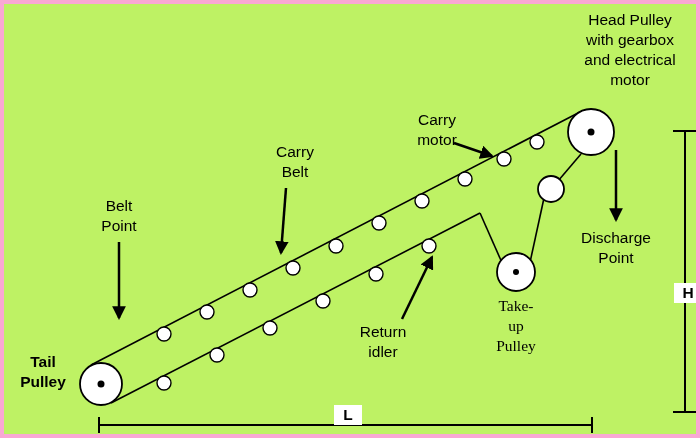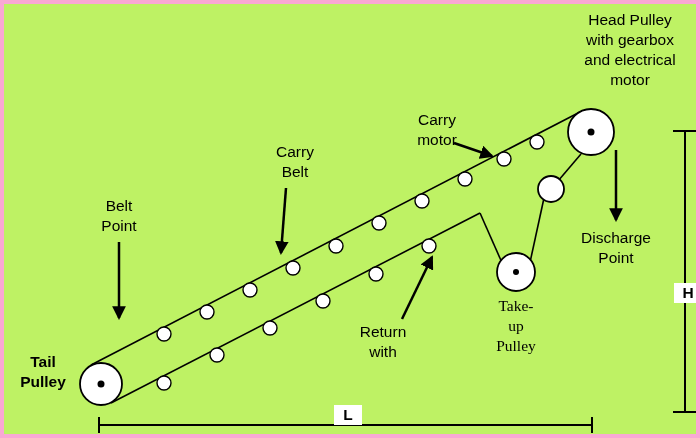--- a/index.html
+++ b/index.html
@@ -116,21 +116,21 @@
 Point</div>
 
   <div class="label" style="left:564px; top:224px; width:96px;">Discharge
 Point</div>
 
   <div class="label" style="left:480px; top:292px; width:64px;font-family:Liberation Serif, serif;">Take-
 up
 Pulley</div>
 
   <div class="label" style="left:346px; top:318px; width:66px;">Return
-with</div>
+idler</div>
 
   <div class="label" style="left:10px; top:348px; width:58px;font-weight:bold;">Tail
 Pulley</div>
 
   <div class="label dim-label" style="left:330px; top:401px; width:22px;">L</div>
 
   <div class="label dim-label" style="left:670px; top:279px; width:22px;">H</div>
 
 </div>
 

